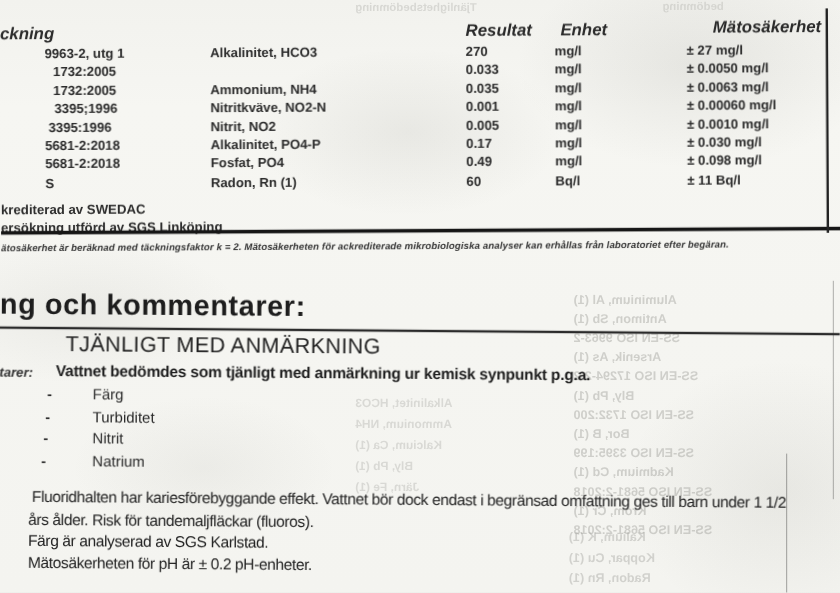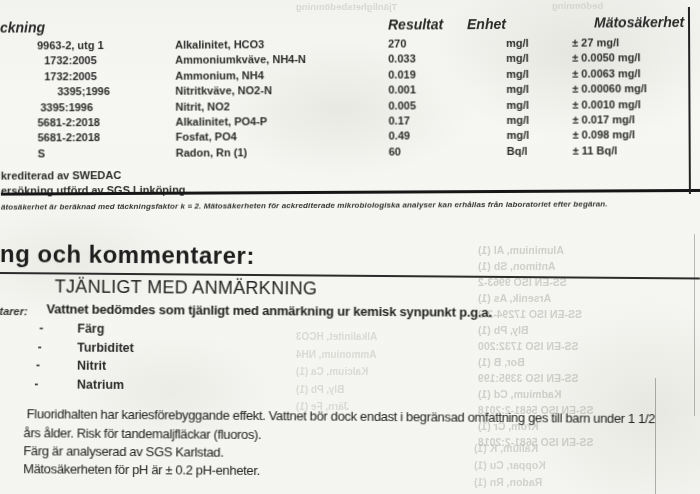--- a/index.html
+++ b/index.html
@@ -39,21 +39,21 @@
     transform:rotate(-.3deg);transform-origin:690px 20px;
     filter:blur(.2px);
   }
   .abs{position:absolute;white-space:nowrap;}
   .th{font-style:italic;font-weight:bold;font-size:14px;color:#2a2a2a;}
   .trow{position:absolute;left:0;width:700px;height:15px;}
   .trow .c{position:absolute;top:0;white-space:nowrap;font-size:11px;font-weight:bold;color:#2c2c2c;}
   .c-method{left:0;margin-left:37px;}
   .c-analysis{left:175px;}
   .c-result{left:388px;}
-  .c-unit{left:506px;}
+  .c-unit{left:462px;}
   .c-uncert{left:572px;}
   .acc{font-size:11px;font-weight:bold;color:#2c2c2c;}
   .thickline{left:0;top:189px;width:700px;height:3px;background:#161616;}
   .tbl-right-border{left:688px;top:7px;width:2px;height:187px;background:#222;}
   .footnote{
     left:0;top:199px;width:680px;
     font-size:8px;font-style:italic;font-weight:bold;color:#333;
     white-space:nowrap;letter-spacing:.1px;
   }
 
@@ -63,21 +63,21 @@
     transform:rotate(.45deg);transform-origin:0 0;
     filter:blur(.2px);
   }
   .sec-heading{left:0;top:-3px;font-size:24px;font-weight:bold;letter-spacing:.5px;color:#1d1d1d;}
   .sec-underline{left:0;top:29px;width:700px;height:2px;background:#2b2b2b;}
   .verdict{left:55px;top:33px;font-size:18px;letter-spacing:.3px;color:#222;}
   .comment-label{left:0;top:62px;font-size:11px;font-style:italic;font-weight:bold;color:#333;}
   .comment-bold{left:47px;top:58px;font-size:13px;font-weight:bold;letter-spacing:-.2px;color:#1f1f1f;}
   .bullet-row{position:absolute;left:0;width:400px;height:16px;}
   .bullet-row .mark{position:absolute;left:40px;top:0;font-size:12px;font-weight:bold;color:#2c2c2c;}
-  .bullet-row .btxt{position:absolute;left:78px;top:0;font-size:12.5px;font-weight:bold;color:#2a2a2a;white-space:nowrap;}
+  .bullet-row .btxt{position:absolute;left:78px;top:0;font-size:12.5px;font-weight:normal;color:#2a2a2a;white-space:nowrap;}
   .note-line{position:absolute;font-size:13px;letter-spacing:-.35px;color:#222;white-space:nowrap;font-weight:500;}
 </style>
 </head>
 <body>
 
 <div class="page">
 
   <div class="noise n1"></div>
   <div class="noise n2"></div>
   <div class="noise n3"></div>
@@ -129,52 +129,51 @@
     <div id="t-rows">
         <div class="trow" style="top: 36px;">
           <span class="c c-method" style="left: 0px;">9963-2, utg 1</span>
           <span class="c c-analysis">Alkalinitet, HCO3</span>
           <span class="c c-result">270</span>
           <span class="c c-unit">mg/l</span>
           <span class="c c-uncert">± 27 mg/l</span>
         </div>
         <div class="trow" style="top: 51.4px;">
           <span class="c c-method" style="left: 7px;">1732:2005</span>
-          <span class="c c-analysis">Ammoniumkväve, NH4-N</span>
           <span class="c c-result">0.033</span>
           <span class="c c-unit">mg/l</span>
           <span class="c c-uncert">± 0.0050 mg/l</span>
         </div>
         <div class="trow" style="top: 66.8px;">
           <span class="c c-method" style="left: 7px;">1732:2005</span>
           <span class="c c-analysis">Ammonium, NH4</span>
-          <span class="c c-result">0.019</span>
+          <span class="c c-result">0.035</span>
           <span class="c c-unit">mg/l</span>
           <span class="c c-uncert">± 0.0063 mg/l</span>
         </div>
         <div class="trow" style="top: 82.2px;">
-          <span class="c c-method" style="left: 20px;">3395;1996</span>
+          <span class="c c-method" style="left: 8px;">3395;1996</span>
           <span class="c c-analysis">Nitritkväve, NO2-N</span>
           <span class="c c-result">0.001</span>
           <span class="c c-unit">mg/l</span>
           <span class="c c-uncert">± 0.00060 mg/l</span>
         </div>
         <div class="trow" style="top: 97.6px;">
           <span class="c c-method" style="left: 3px;">3395:1996</span>
           <span class="c c-analysis">Nitrit, NO2</span>
           <span class="c c-result">0.005</span>
           <span class="c c-unit">mg/l</span>
           <span class="c c-uncert">± 0.0010 mg/l</span>
         </div>
         <div class="trow" style="top: 113px;">
           <span class="c c-method" style="left: 0px;">5681-2:2018</span>
           <span class="c c-analysis">Alkalinitet, PO4-P</span>
           <span class="c c-result">0.17</span>
           <span class="c c-unit">mg/l</span>
-          <span class="c c-uncert">± 0.017 mg/l</span>
+          <span class="c c-uncert">± 0.030 mg/l</span>
         </div>
         <div class="trow" style="top: 128.4px;">
           <span class="c c-method" style="left: 0px;">5681-2:2018</span>
           <span class="c c-analysis">Fosfat, PO4</span>
           <span class="c c-result">0.49</span>
           <span class="c c-unit">mg/l</span>
           <span class="c c-uncert">± 0.098 mg/l</span>
         </div>
         <div class="trow" style="top: 143.8px;">
           <span class="c c-method" style="left: 0px;">S</span>

